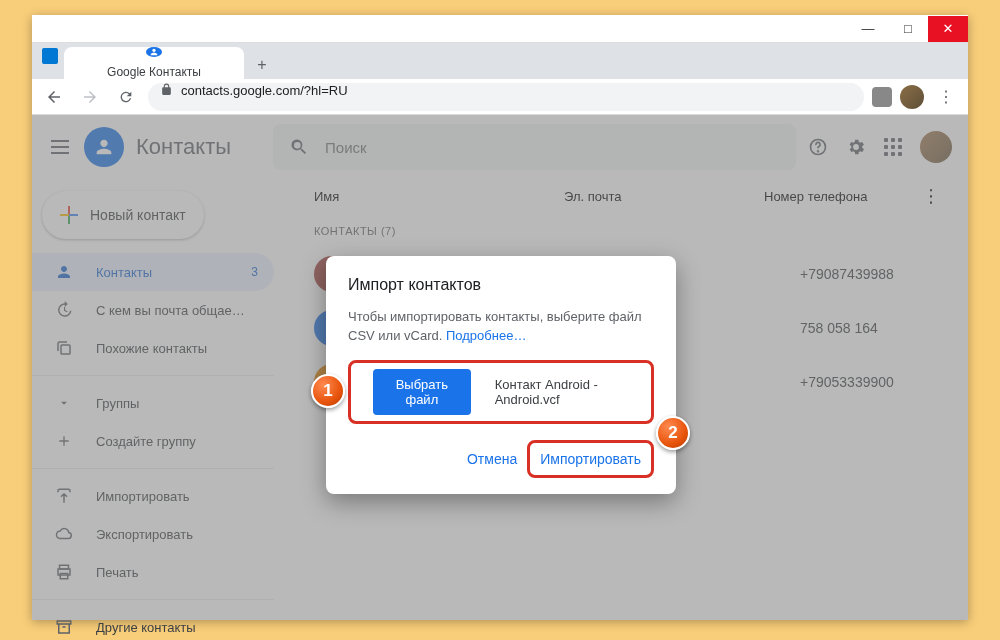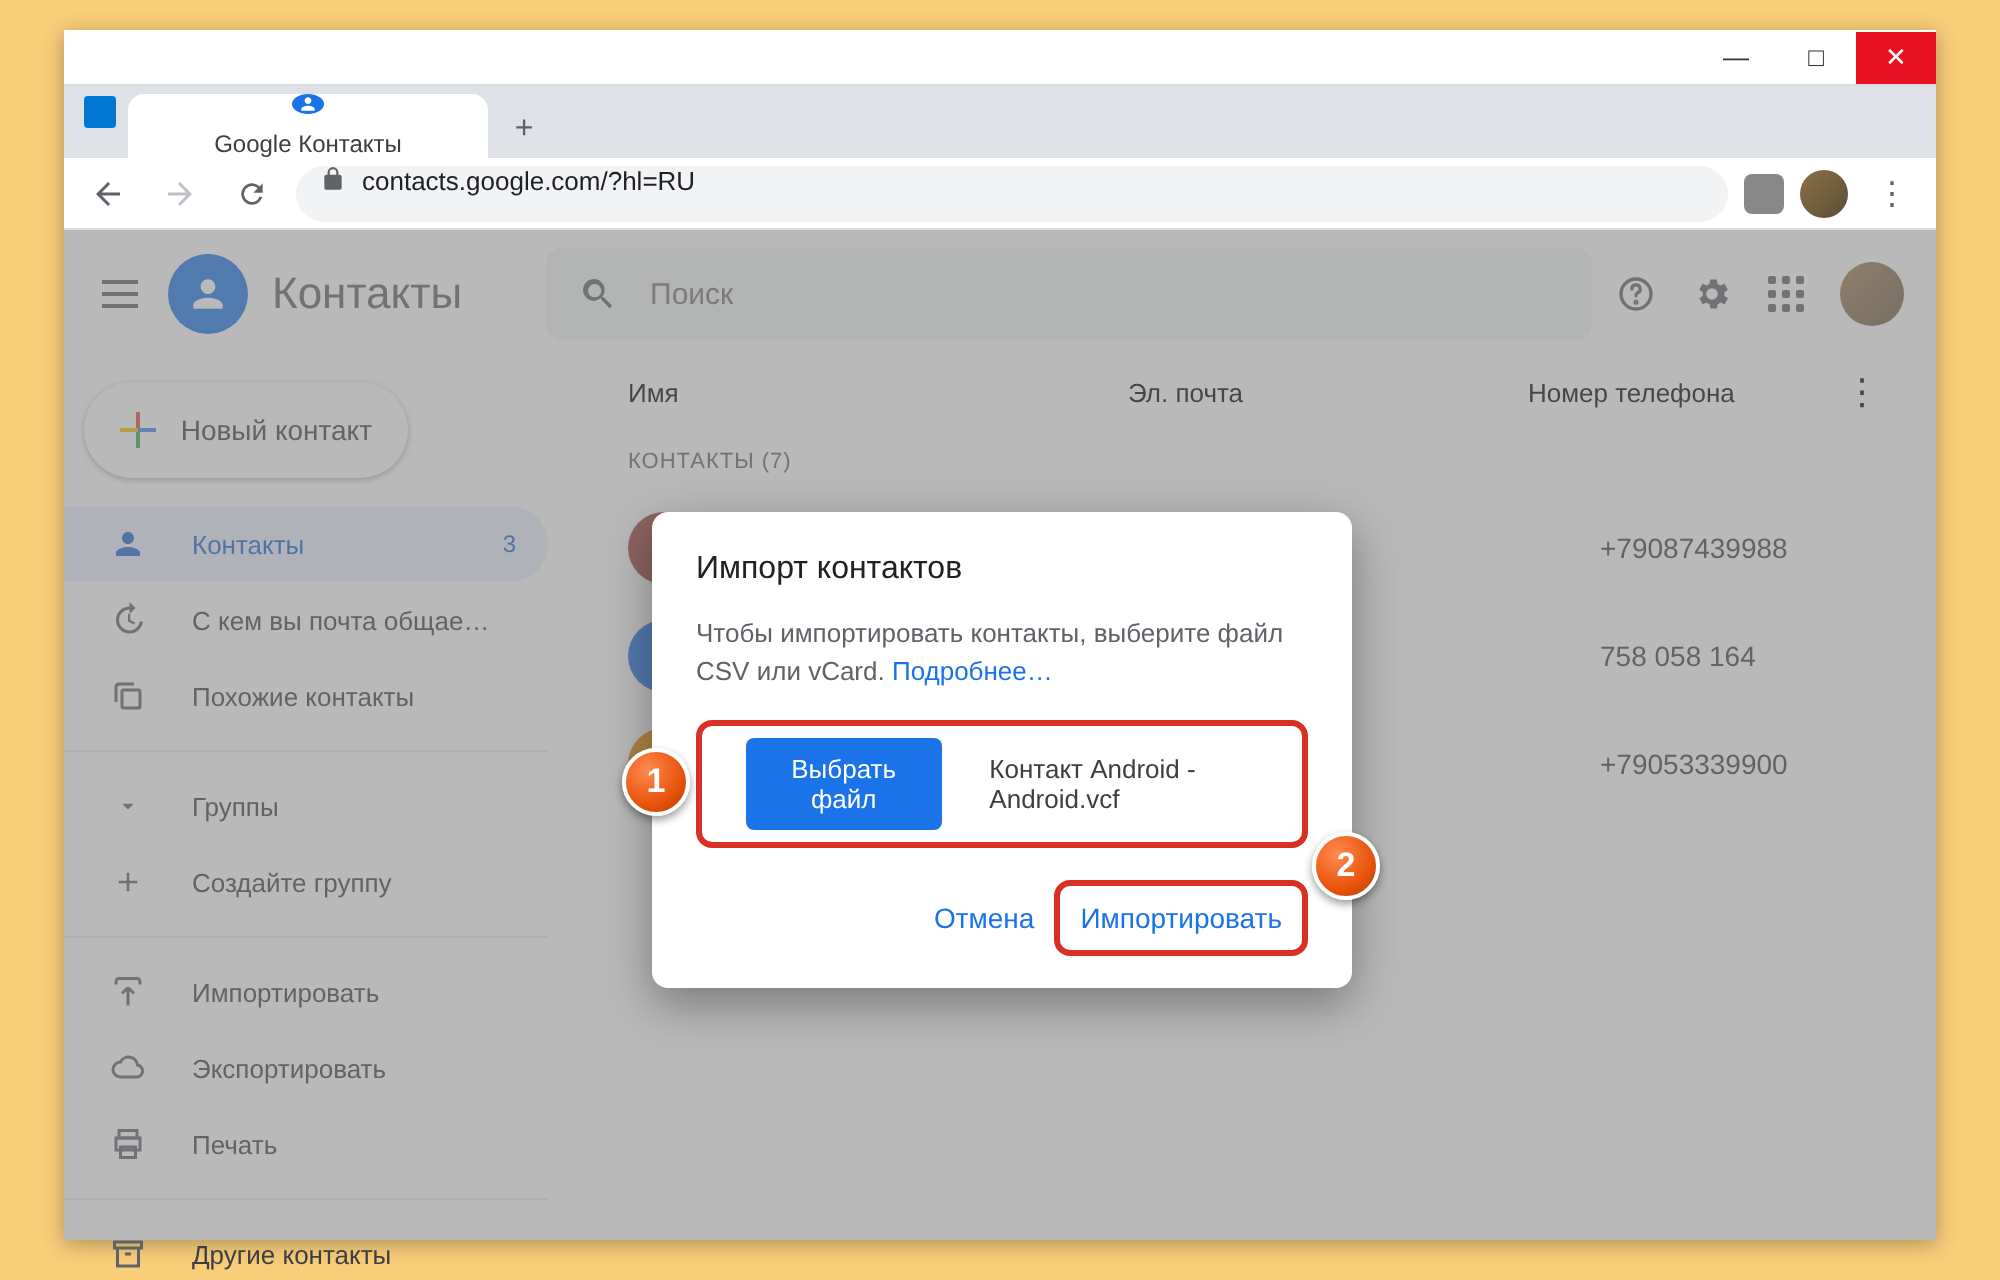--- a/index.html
+++ b/index.html
@@ -40,21 +40,21 @@
 .app-title { font-size: 22px; color: #5f6368; }
 .search { flex: 1; max-width: 620px; height: 46px; background: #f1f3f4; border-radius: 8px; display: flex; align-items: center; padding: 0 16px; gap: 16px; color: #5f6368; margin-left: 30px; }
 .search input { border: none; background: none; outline: none; flex: 1; font-size: 15px; color: #3c4043; }
 .header-actions { margin-left: auto; display: flex; align-items: center; gap: 18px; color: #5f6368; }
 .apps-grid { width: 18px; height: 18px; display: grid; grid-template-columns: repeat(3,4px); grid-template-rows: repeat(3,4px); gap: 3px; }
 .apps-grid span { background: #5f6368; border-radius: 1px; }
 .avatar-lg { width: 32px; height: 32px; border-radius: 50%; background: linear-gradient(135deg,#a67c52,#6b5a3f); }
 
 .body { display: flex; height: calc(100% - 64px); }
 .sidebar { width: 250px; padding: 8px 8px 8px 0; }
-.create-btn { margin: 4px 0 14px 10px; height: 48px; width: 162px; border-radius: 24px; background: #fff; box-shadow: 0 1px 3px rgba(0,0,0,0.3); display: flex; align-items: center; padding: 0 18px; gap: 12px; font-size: 14px; color: #3c4043; justify-content: flex-end; }
+.create-btn { margin: 4px 0 14px 10px; height: 48px; width: 162px; border-radius: 24px; background: #fff; box-shadow: 0 1px 3px rgba(0,0,0,0.3); display: flex; align-items: center; padding: 0 18px; gap: 12px; font-size: 14px; color: #3c4043; }
 .plus-multi { width: 18px; height: 18px; position: relative; }
 .plus-multi::before, .plus-multi::after { content:''; position:absolute; background:#ea4335; }
 .plus-multi::before { left:8px; top:0; width:2px; height:18px; background: linear-gradient(#ea4335 50%, #34a853 50%); }
 .plus-multi::after { top:8px; left:0; height:2px; width:18px; background: linear-gradient(90deg,#fbbc04 50%, #4285f4 50%); }
 .nav-item { height: 38px; display: flex; align-items: center; padding: 0 16px 0 22px; gap: 22px; font-size: 13px; color: #3c4043; border-radius: 0 20px 20px 0; }
 .nav-item.active { background: #e8f0fe; color: #1967d2; font-weight: 500; }
 .nav-item .icon { width: 20px; display: flex; align-items: center; justify-content: center; }
 .nav-item .count { margin-left: auto; font-size: 12px; }
 .nav-divider { height: 1px; background: #e8eaed; margin: 8px 0 8px 0; }
 

